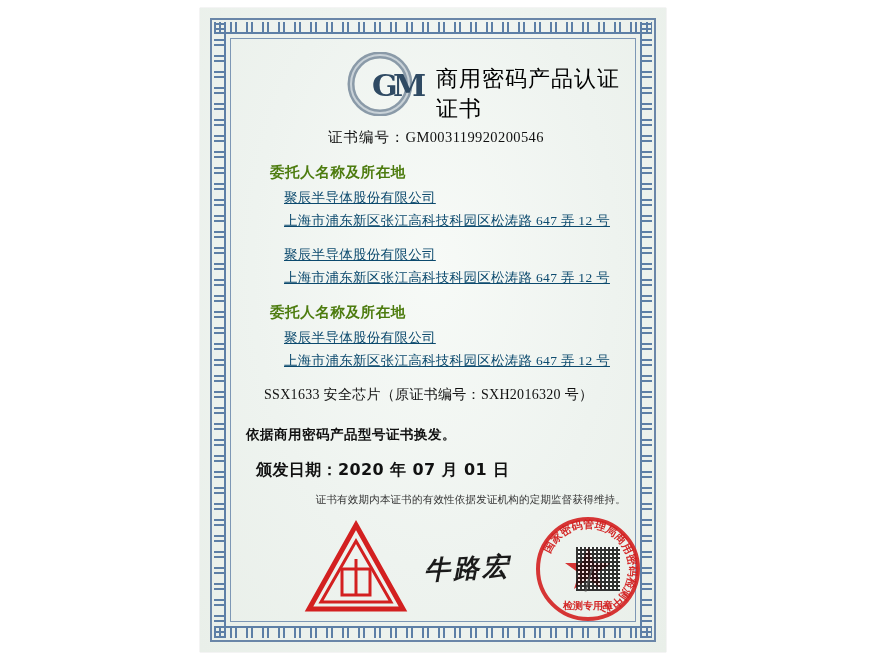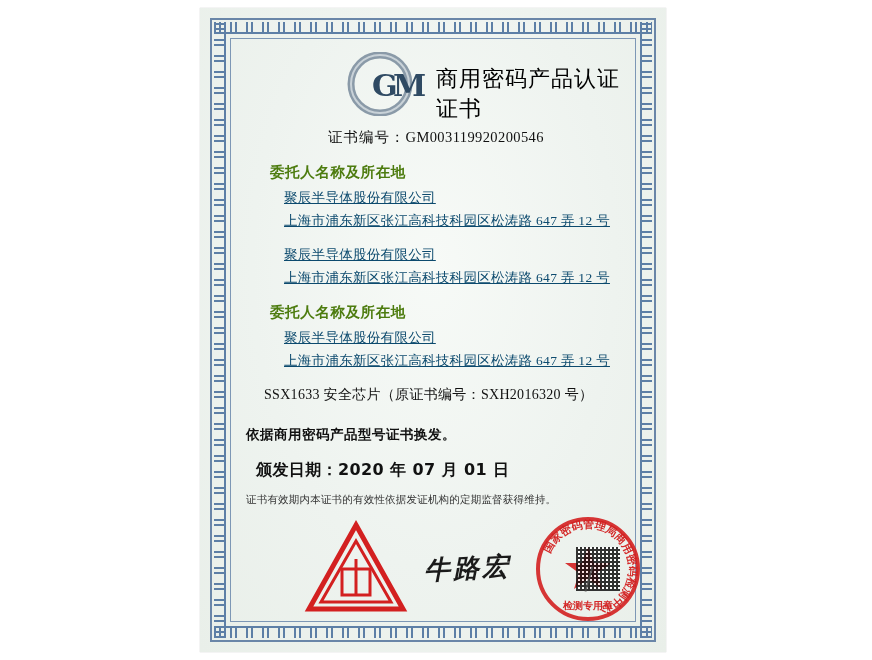--- a/index.html
+++ b/index.html
@@ -173,21 +173,21 @@
     justify-content: space-between;
     font-family: "DejaVu Sans", sans-serif;
     font-weight: bold;
     font-size: 16px;
     margin-top: 16px;
     padding: 0 14px 0 10px;
     letter-spacing: 0.4px;
   }
 
   .fine-print {
-    text-align: left;
+    text-align: right;
     font-size: 10.5px;
     color: #333;
     margin-top: 12px;
     letter-spacing: 0.2px;
   }
 
   
   .seals {
     position: relative;
     height: 120px;

